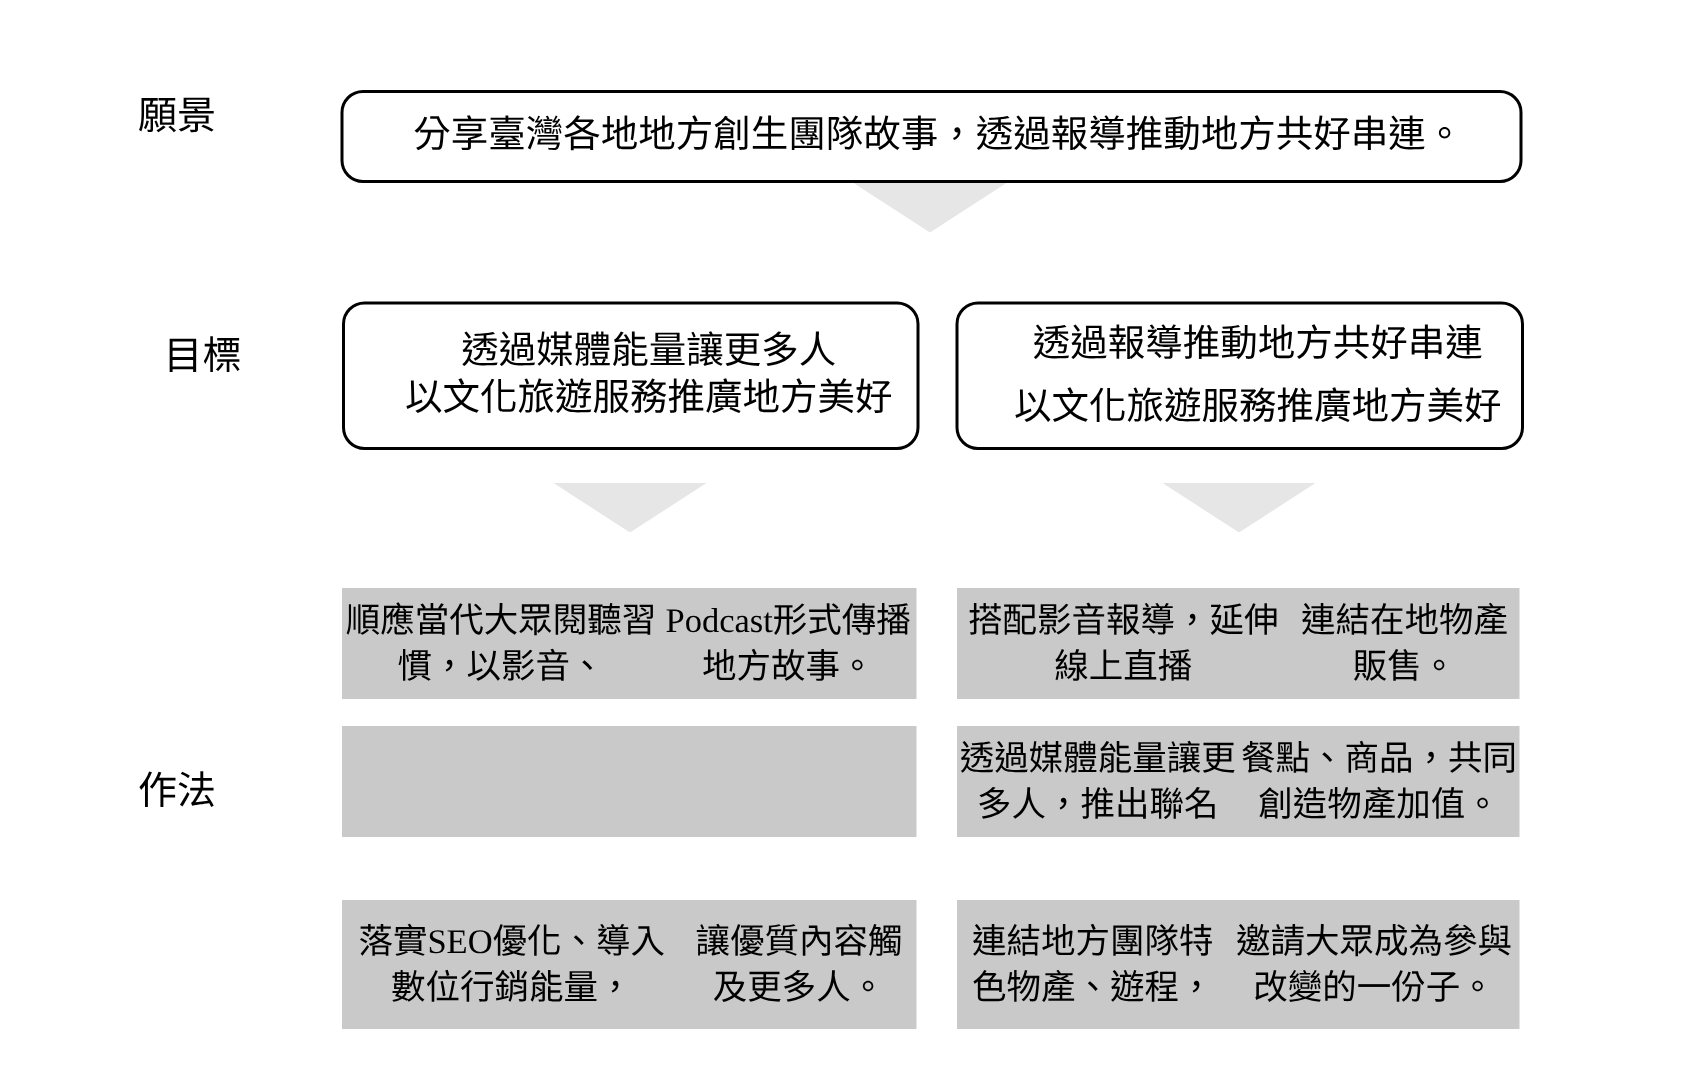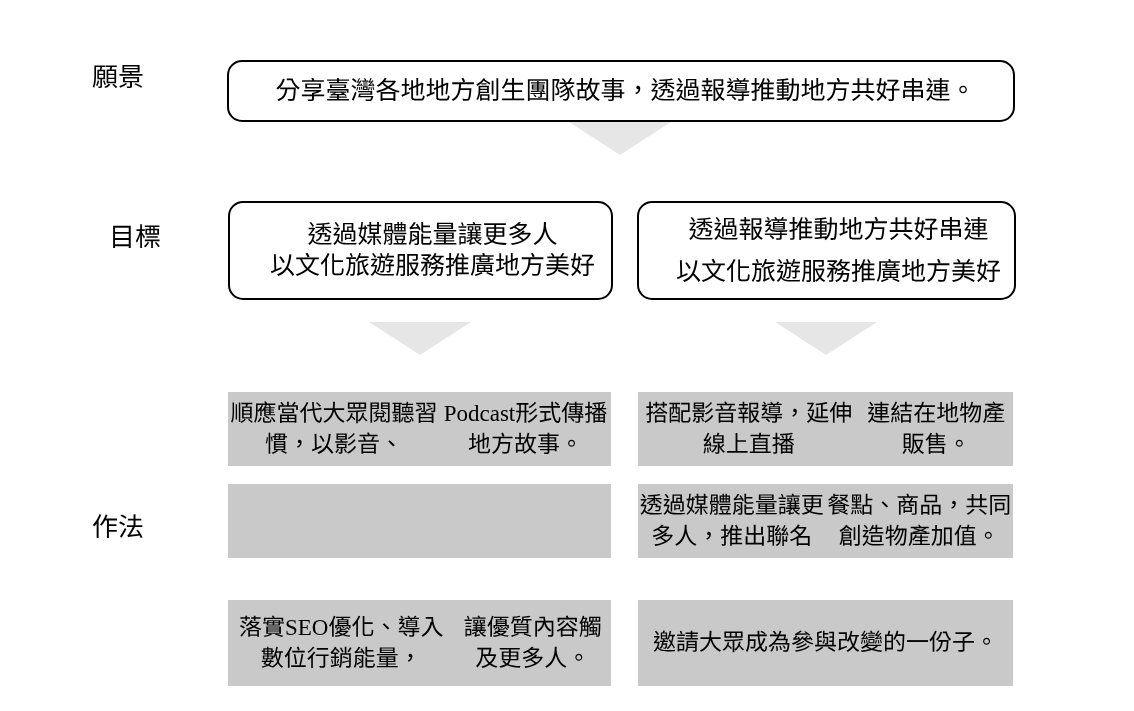--- a/index.html
+++ b/index.html
@@ -111,16 +111,17 @@
 
   <div class="method-box method-col-right method-row-0">
     <span>搭配影音報導，延伸線上直播</span>
     <span>連結在地物產販售。</span>
   </div>
   <div class="method-box method-col-right method-row-1">
     <span>透過媒體能量讓更多人，推出聯名</span>
     <span>餐點、商品，共同創造物產加值。</span>
   </div>
   <div class="method-box method-col-right method-row-2">
+    <span>連結地方團隊特色物產、遊程，</span>
     <span>邀請大眾成為參與改變的一份子。</span>
   </div>
 
 </div>
 
 </body></html>

